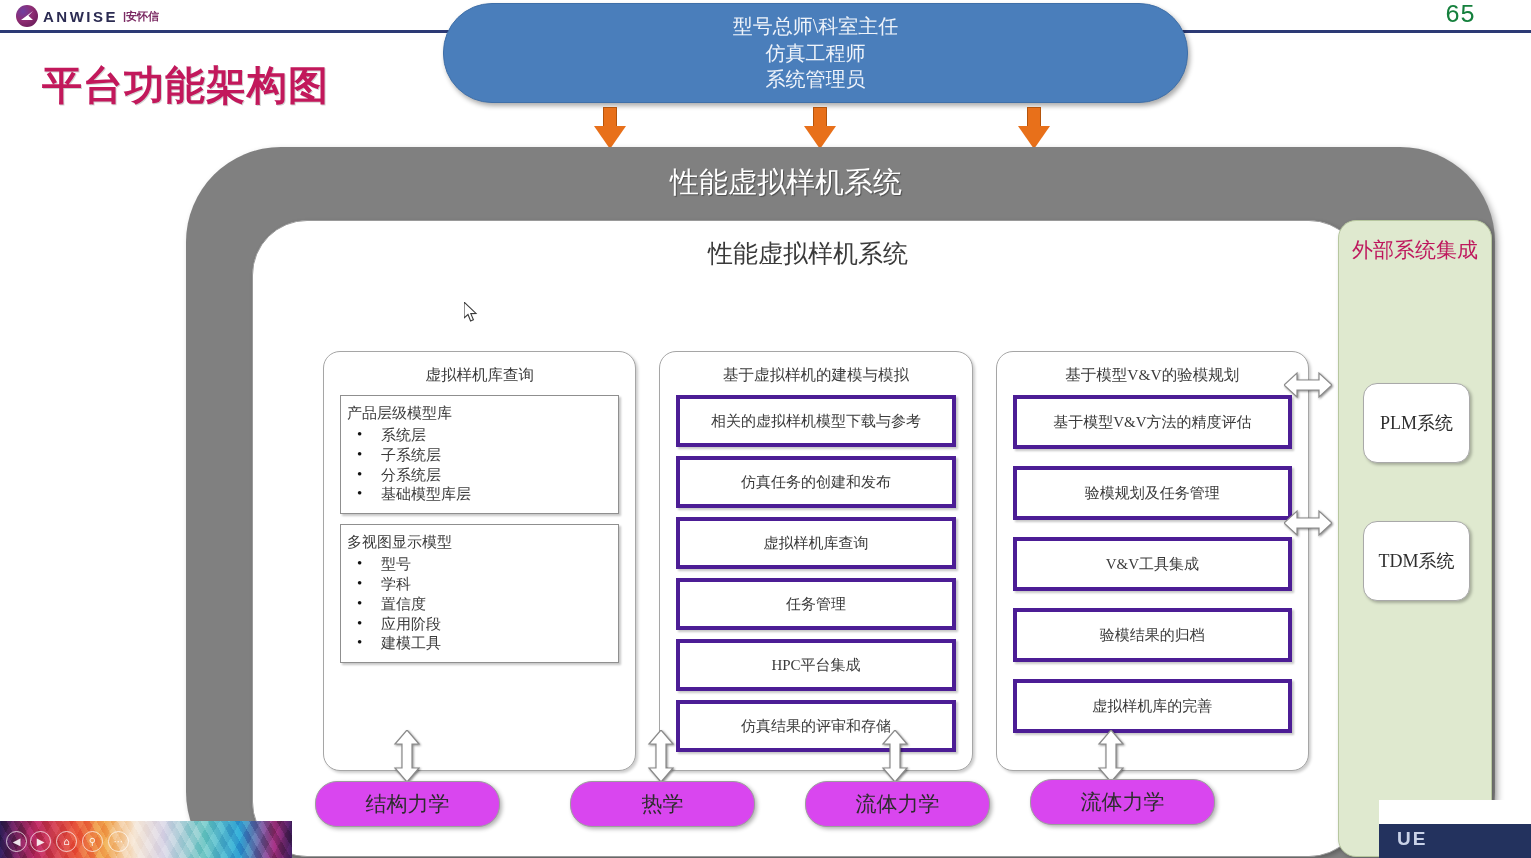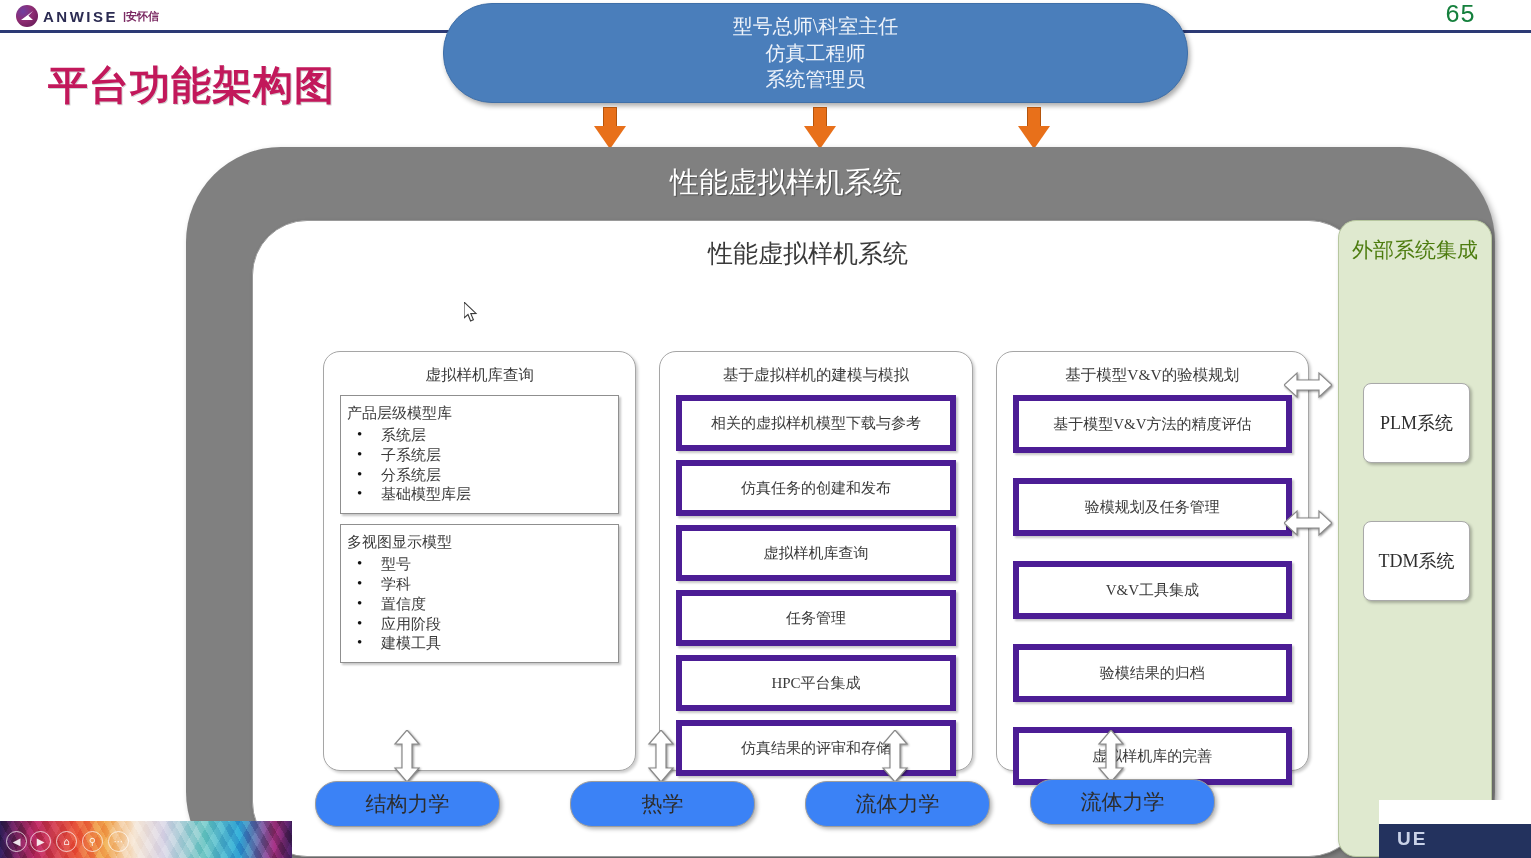--- a/index.html
+++ b/index.html
@@ -20,21 +20,21 @@
     position:relative;flex:0 0 auto;}
   .logo-mark:after{content:"";position:absolute;left:5px;top:6px;width:12px;height:9px;
     background:#ffffff;clip-path:polygon(0% 100%,100% 0%,62% 52%,100% 100%);}
   .logo-txt{font-family:"Liberation Sans","DejaVu Sans",sans-serif;font-weight:bold;
     font-size:15px;letter-spacing:2.5px;color:#2b2b52;line-height:1;}
   .logo-cn{font-size:11px;letter-spacing:0px;color:#7b2a63;font-weight:bold;}
   .pageno{position:absolute;right:56px;top:1px;font-family:Liberation Mono, monospace;
     font-size:25px;color:#15803d;}
 
   
-  .title{position:absolute;left:48px;top:58px;font-family:"Liberation Sans","DejaVu Sans",sans-serif;
+  .title{position:absolute;left:42px;top:58px;font-family:"Liberation Sans","DejaVu Sans",sans-serif;
     font-weight:bold;font-size:40px;color:#c2185b;letter-spacing:1px;
     text-shadow:1px 1px 0 rgba(0,0,0,.18);}
 
   
   .roles{position:absolute;left:443px;top:3px;width:743px;height:98px;
     background:#4a7ebb;border:1px solid #3f6fa8;border-radius:49px;
     box-shadow:2px 3px 5px rgba(0,0,0,.33);
     color:#eef3fa;display:flex;flex-direction:column;align-items:center;justify-content:center;
     font-size:20px;line-height:1.32;}
   .roles div{white-space:nowrap;}
@@ -60,54 +60,54 @@
   .white-title{position:absolute;left:0;top:16px;width:1110px;text-align:center;
     font-size:25px;color:#3a3a3a;}
 
   
   .cols{position:absolute;left:70px;top:130px;width:986px;height:420px;display:flex;gap:23px;}
   .col{flex:1;background:#ffffff;border:1px solid #a6a6a6;border-radius:17px;
     box-shadow:2px 2px 3px rgba(0,0,0,.2);position:relative;padding-top:5px;}
   .col-title{text-align:center;font-size:15.5px;color:#3b3b3b;padding:9px 4px 12px;line-height:1.1;}
 
   .items{padding:0 16px;display:flex;flex-direction:column;gap:10px;}
-  .itm{border:6px solid #4c1d95;background:#ffffff;box-shadow:1.5px 1.5px 2px rgba(0,0,0,.22);
+  .itm{border:4px solid #4c1d95;background:#ffffff;box-shadow:1.5px 1.5px 2px rgba(0,0,0,.22);
     font-size:15px;color:#3b3b3b;text-align:center;padding:10px 4px;line-height:1.2;
     display:flex;align-items:center;justify-content:center;}
   .col2 .itm{min-height:24px;}
   .col3 .itm{min-height:26px;}
   .col4 .itm{min-height:26px;}
 
   
   .grp{border:1px solid #8f8f8f;background:#fff;box-shadow:1.5px 1.5px 2px rgba(0,0,0,.22);
     padding:6px 6px 8px;}
   .grp-head{text-align:left;font-size:15px;color:#3b3b3b;padding:2px 0 3px;}
   .grp ul{list-style:none;margin:0;padding:0 0 0 4px;}
   .grp li{font-size:15px;color:#3b3b3b;line-height:1.32;position:relative;padding-left:30px;}
   .grp li:before{content:"\2022";position:absolute;left:6px;top:-1px;font-size:15px;color:#111;}
 
   
   .ext{position:absolute;left:1152px;top:73px;width:152px;height:635px;
     background:#dfe9cf;border:1px solid #b7c79f;border-radius:18px;
     box-shadow:2px 2px 4px rgba(0,0,0,.25);}
-  .ext-title{text-align:center;font-size:21px;color:#4d7c0f;padding:18px 4px 0;line-height:1.1;}
+  .ext-title{text-align:center;font-size:21px;color:#be185d;padding:18px 4px 0;line-height:1.1;}
   .extbox{position:absolute;left:24px;width:105px;height:78px;background:#ffffff;
-    border:1px solid #a9a9a9;border-radius:8px;box-shadow:2px 2px 3px rgba(0,0,0,.25);
+    border:1px solid #a9a9a9;border-radius:14px;box-shadow:2px 2px 3px rgba(0,0,0,.25);
     display:flex;align-items:center;justify-content:center;font-size:18px;color:#2e2e2e;}
   .extbox.b1{top:162px;}
   .extbox.b2{top:300px;}
 
   
   .harrow{position:absolute;width:48px;height:30px;}
   .harrow svg{display:block;filter:drop-shadow(1.5px 1.5px 1px rgba(0,0,0,.45));}
   .varrow{position:absolute;width:28px;height:52px;}
   .varrow svg{display:block;filter:drop-shadow(1.5px 1.5px 1px rgba(0,0,0,.45));}
 
   
-  .disc{position:absolute;width:183px;height:44px;background:#3b82f6;border:1px solid #9d9d9d;
+  .disc{position:absolute;width:183px;height:44px;background:#d946ef;border:1px solid #9d9d9d;
     border-radius:22px;box-shadow:2px 2px 4px rgba(0,0,0,.3);
     display:flex;align-items:center;justify-content:center;font-size:21px;color:#2d2d2d;}
 
   
   .cursor{position:absolute;left:464px;top:302px;width:16px;height:22px;}
 
   
   .tb{position:absolute;left:0;bottom:0;width:292px;height:37px;overflow:hidden;
      background:linear-gradient(90deg,#2b1b52 0%,#b3275b 12%,#e8533a 26%,#f0a24c 36%,
        #f6e6d4 46%,#d8d4e6 56%,#6ec6c4 70%,#2c9bd0 82%,#8e2a6e 94%,#3a1b55 100%);}
@@ -201,21 +201,21 @@
             <div class="itm">仿真任务的创建和发布</div>
             <div class="itm">虚拟样机库查询</div>
             <div class="itm">任务管理</div>
             <div class="itm">HPC平台集成</div>
             <div class="itm">仿真结果的评审和存储</div>
           </div>
         </div>
 
         <div class="col col3">
           <div class="col-title">基于模型V&amp;V的验模规划</div>
-          <div class="items" style="gap:25px;">
+          <div class="items" style="gap:17px;">
             <div class="itm">基于模型V&amp;V方法的精度评估</div>
             <div class="itm">验模规划及任务管理</div>
             <div class="itm">V&amp;V工具集成</div>
             <div class="itm">验模结果的归档</div>
             <div class="itm">虚拟样机库的完善</div>
           </div>
         </div>
 
 
       </div>

